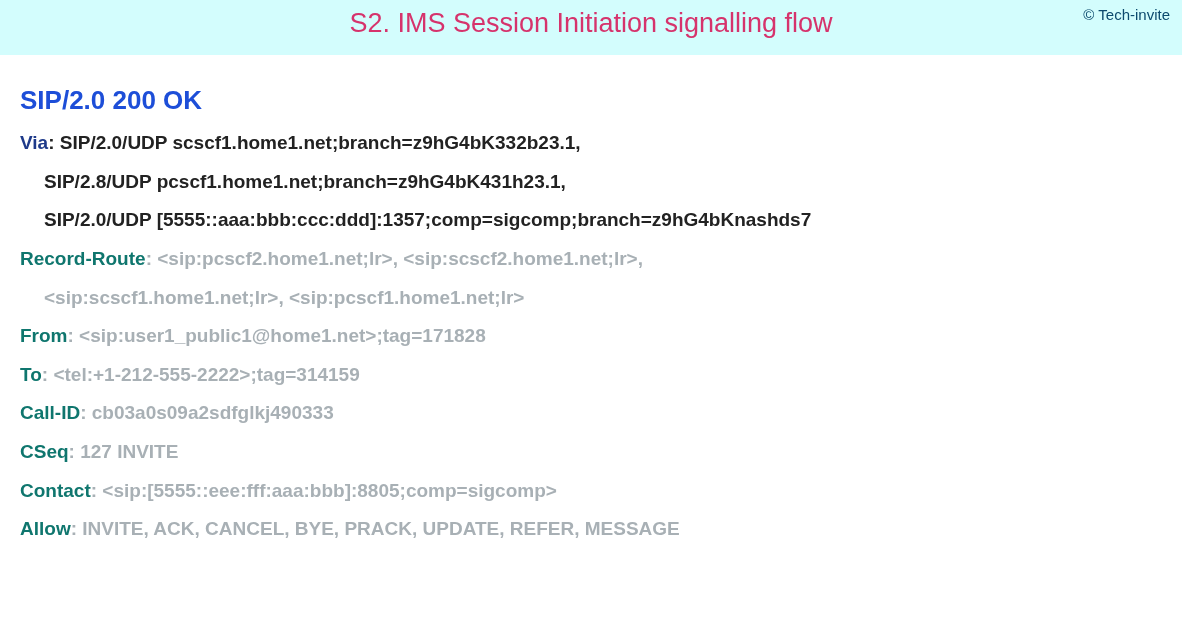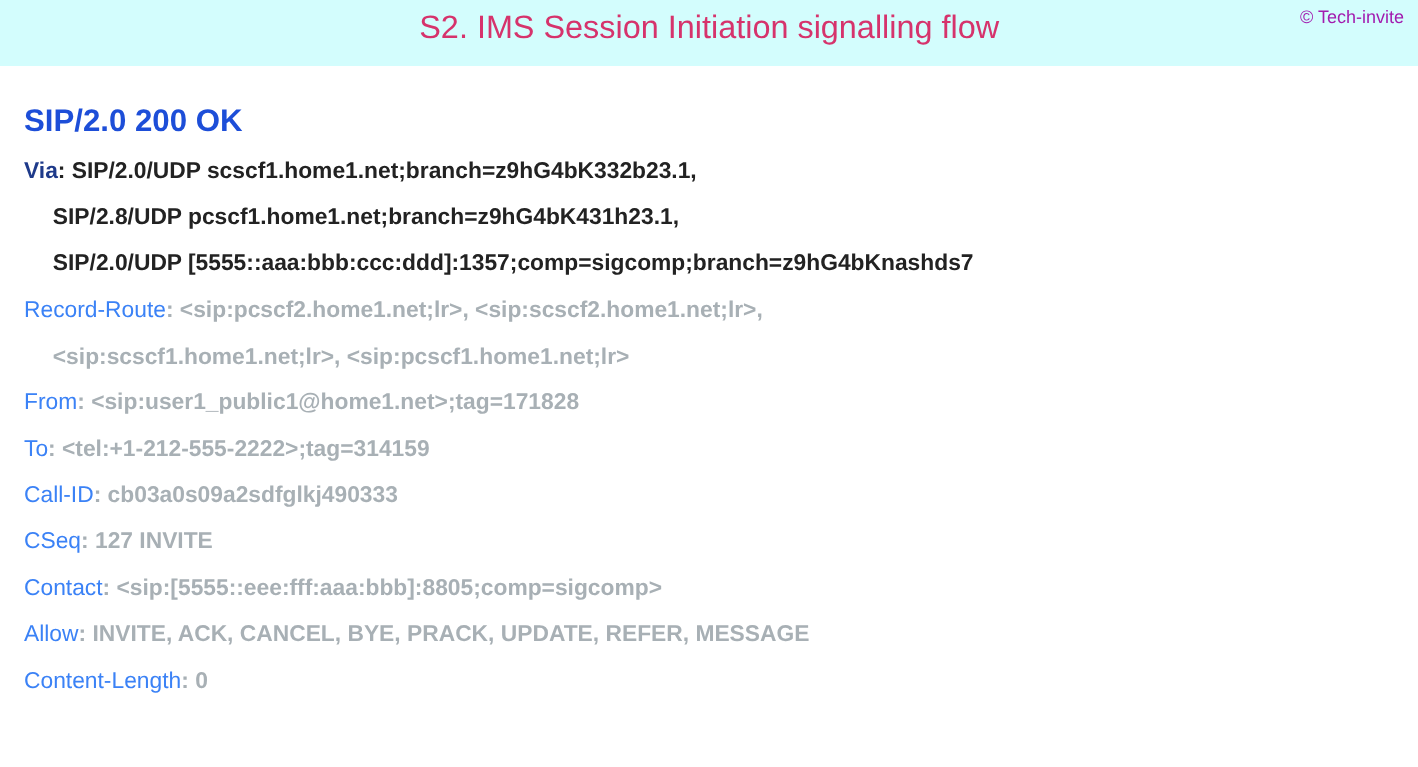--- a/index.html
+++ b/index.html
@@ -16,21 +16,21 @@
     background: #d3fdfd;
     width: 100%;
     padding: 8px 10px 12px 10px;
     position: relative;
     text-align: center;
   }
   .copyright {
     position: absolute;
     top: 6px;
     right: 12px;
-    color: #a21caf;
+    color: #0c4a6e;
     font-size: 15px;
   }
   .title {
     color: #d6336c;
     font-size: 27px;
     font-weight: normal;
     margin: 0 0 4px 0;
   }
   .subtitle {
     color: #4a9ea3;
@@ -49,22 +49,22 @@
   .hdr-line {
     font-size: 19px;
     margin: 0 0 13px 0;
     line-height: 1.35;
   }
   .hdr-name-strong {
     color: #1e3a8a;
     font-weight: bold;
   }
   .hdr-name-light {
-    color: #3b82f6;
-    font-weight: normal;
+    color: #0f766e;
+    font-weight: bold;
   }
   .hdr-val-strong {
     color: #222;
     font-weight: bold;
   }
   .hdr-val-light {
     color: #a8b0b5;
     font-weight: bold;
   }
   .indent {
@@ -117,17 +117,14 @@
   </div>
 
   <div class="hdr-line">
     <span class="hdr-name-light">Contact</span><span class="hdr-val-light">: </span><span class="hdr-val-light">&lt;sip:[5555::eee:fff:aaa:bbb]:8805;comp=sigcomp&gt;</span>
   </div>
 
   <div class="hdr-line">
     <span class="hdr-name-light">Allow</span><span class="hdr-val-light">: </span><span class="hdr-val-light">INVITE, ACK, CANCEL, BYE, PRACK, UPDATE, REFER, MESSAGE</span>
   </div>
 
-  <div class="hdr-line">
-    <span class="hdr-name-light">Content-Length</span><span class="hdr-val-light">: </span><span class="hdr-val-light">0</span>
-  </div>
 
 </div>
 
 </body></html>

